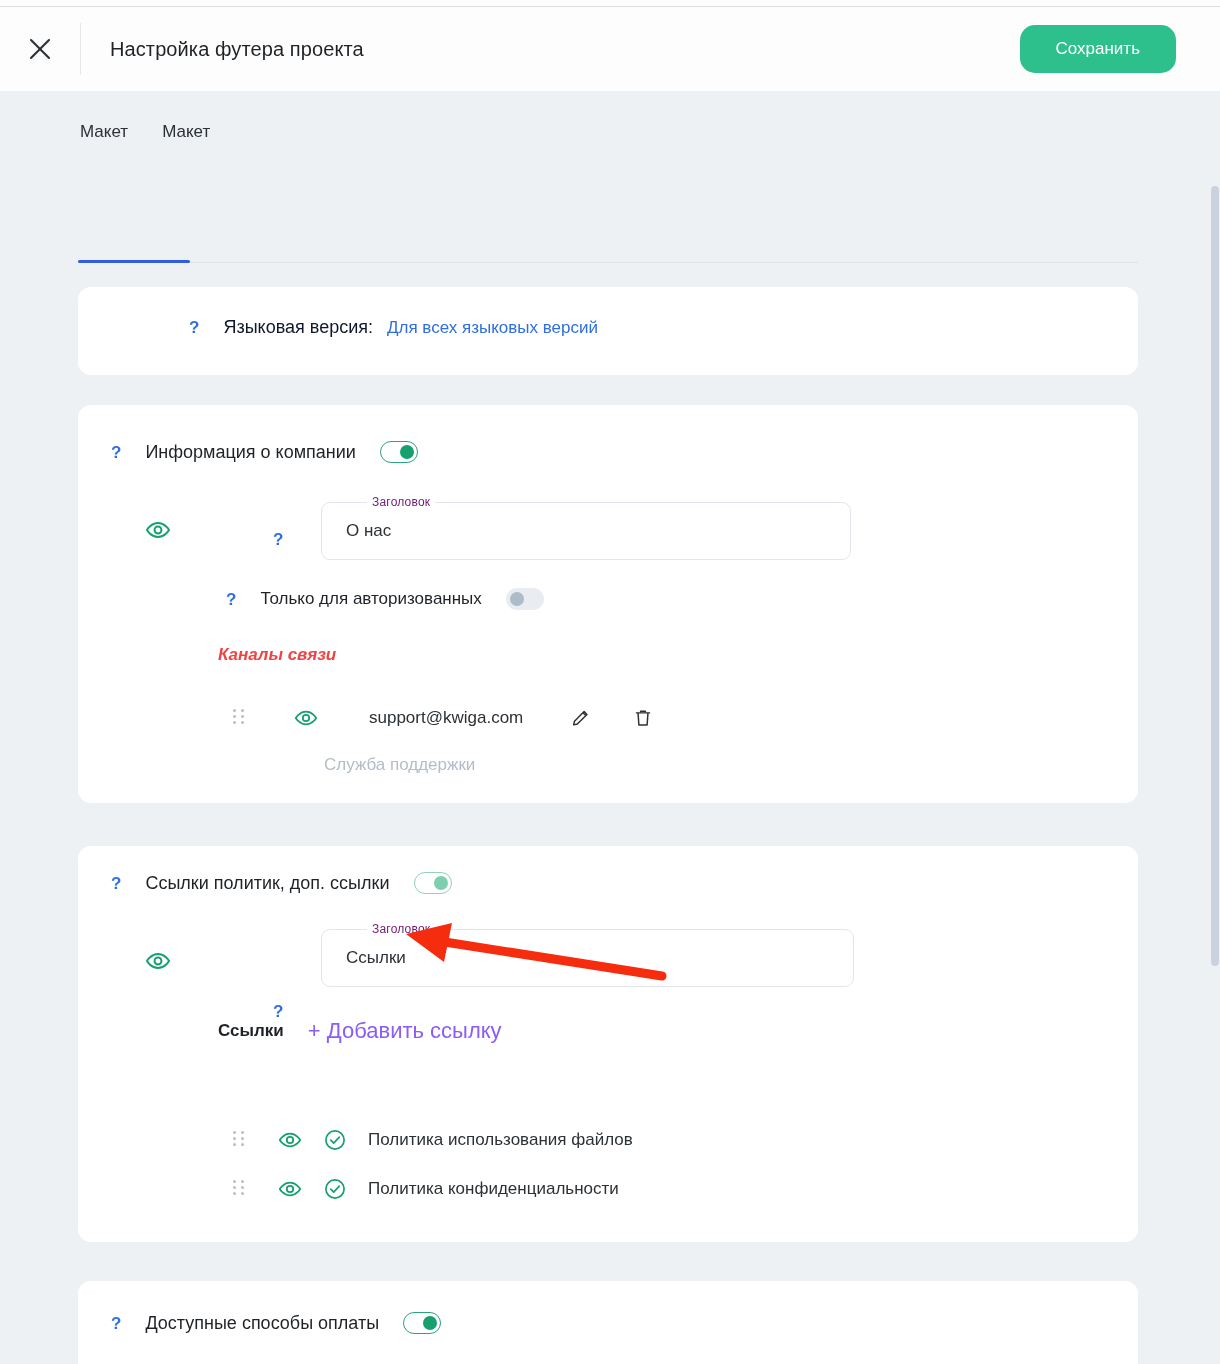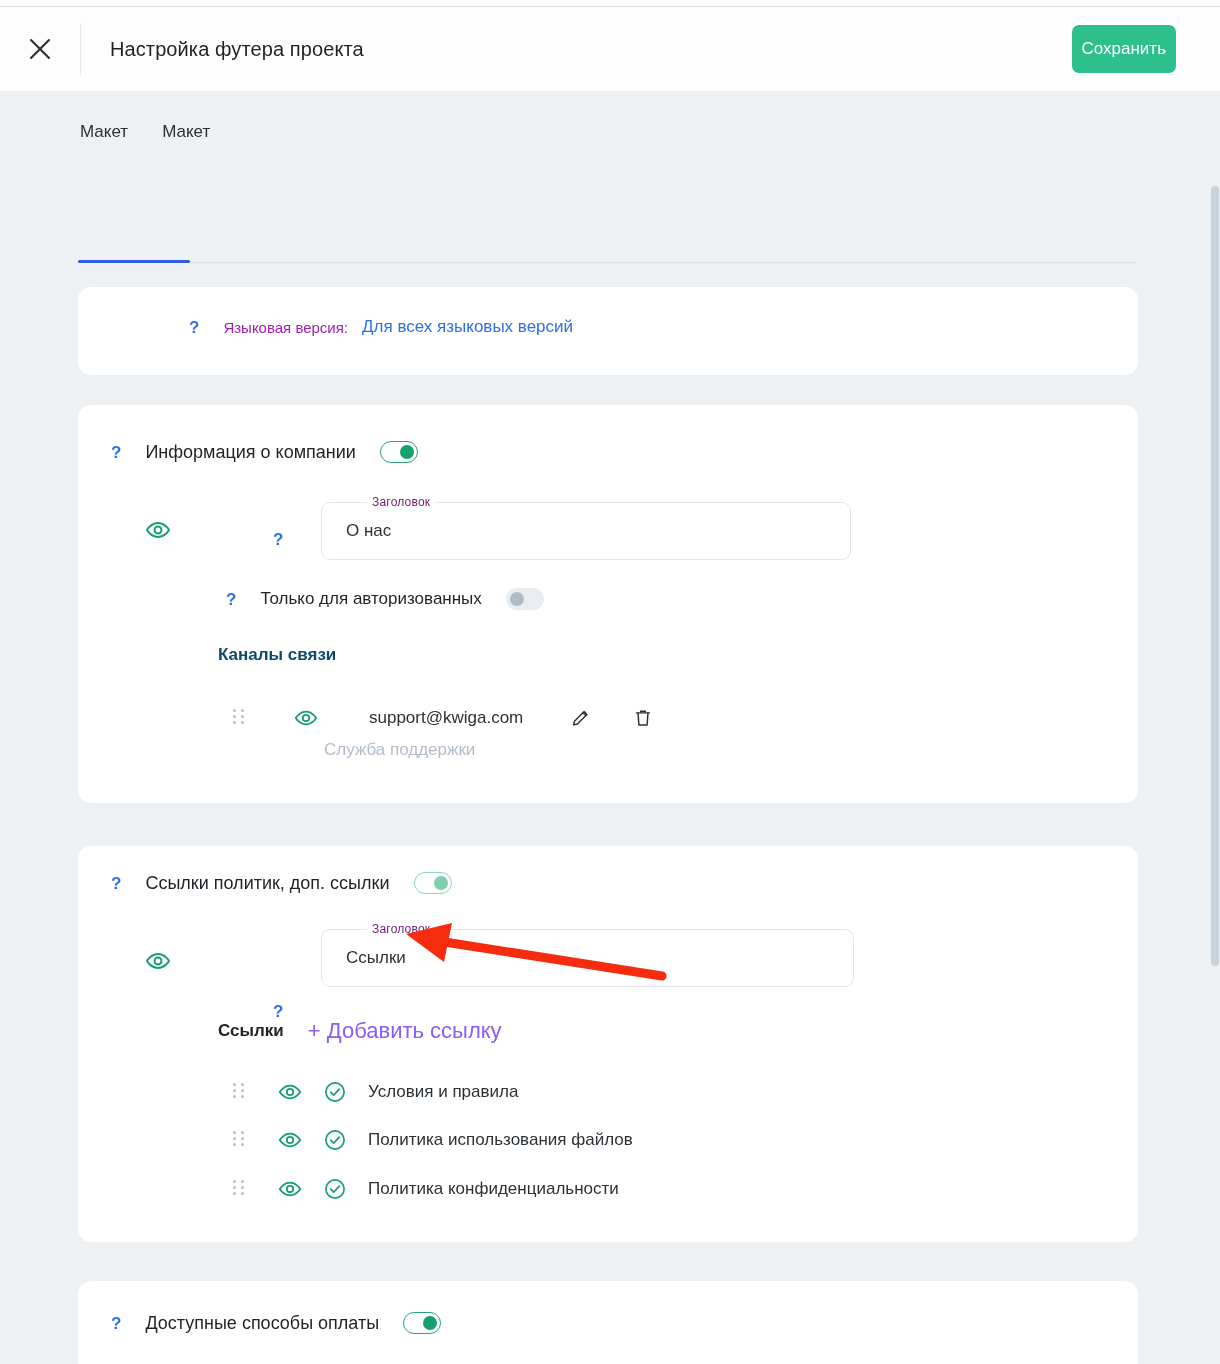--- a/index.html
+++ b/index.html
@@ -61,23 +61,23 @@
     padding-left: 29px;
     letter-spacing: 0.1px;
     white-space: nowrap;
   }
 
   .header-spacer { flex: 1; }
 
   .save-btn {
     margin-right: 44px;
     height: 48px;
-    padding: 0 10px;
+    padding: 0 36px;
     border: none;
-    border-radius: 7px;
+    border-radius: 15px;
     background: #2ec08c;
     color: #ffffff;
     font-family: "Liberation Sans", sans-serif;
     font-size: 17px;
     cursor: pointer;
     white-space: nowrap;
   }
 
   
   .content {
@@ -167,21 +167,21 @@
 
   
   .lang-row {
     position: absolute;
     left: 111px;
     top: 30px;
     display: flex;
     align-items: center;
     gap: 24px;
   }
-  .lang-label { font-size: 15px; color: #a21caf; white-space: nowrap; }
+  .lang-label { font-size: 18px; color: #0f172a; white-space: nowrap; }
   .lang-value {
     font-size: 17px;
     color: #2f6fe0;
     cursor: pointer;
     margin-left: -10px;
     white-space: nowrap;
   }
 
   
   .toggle {
@@ -239,22 +239,23 @@
     left: 24px;
     top: 50%;
     transform: translateY(-50%);
     font-size: 17px;
     color: #2c3136;
   }
 
   .sub-label {
     position: absolute;
     font-size: 17px;
-    color: #0c4a6e;
-    white-space: nowrap;
+    color: #ef4444;
+    white-space: nowrap;
+    font-style: italic;
   }
 
   
   .list-row {
     position: absolute;
     display: flex;
     align-items: center;
   }
   .list-row .item-text {
     font-size: 17px;
@@ -418,21 +419,21 @@
 
       <div class="icon-btn" style="margin-left:24px;">
         <svg width="22" height="22" viewBox="0 0 24 24">
           <path d="M4.8 6.4h14.4" stroke="#2c3136" stroke-width="1.6" stroke-linecap="round"></path>
           <path d="M9.4 6.1V4.6h5.2v1.5" fill="none" stroke="#2c3136" stroke-width="1.6" stroke-linejoin="round"></path>
           <path d="M6.6 6.4 7.5 19.6h9L17.4 6.4" fill="none" stroke="#2c3136" stroke-width="1.6" stroke-linejoin="round"></path>
         </svg>
       </div>
     </div>
 
-    <div class="channel-sub" style="left:246px; top:335px;text-align:center;">Служба поддержки</div>
+    <div class="channel-sub" style="left:246px; top:350px;text-align:center;">Служба поддержки</div>
   </div>
 
   <div class="card" id="card-links">
 
     <div class="section-head" style="left:33px; top:26px;">
       <span class="qmark">?</span>
       <span class="section-title">Ссылки политик, доп. ссылки</span>
       <div class="toggle light">
         <span class="knob"></span>
       </div>
@@ -449,43 +450,20 @@
     <div class="field" style="left:243px; top:83px; width:533px;">
       <span class="field-label">Заголовок</span>
       <span class="field-value">Ссылки</span>
     </div>
 
     <div class="row" style="position:absolute; left:140px; top:172px; gap:24px;">
       <span class="section-title" style="font-size:17px; font-weight:bold;">Ссылки</span>
       <span class="add-link">+ Добавить ссылку</span>
     </div>
 
-    <div class="list-row" style="left:155px; top:234px;">
-      <div class="drag-handle">
-        <i></i>
-          <i></i>
-          <i></i>
-          <i></i>
-          <i></i>
-          <i></i>
-      </div>
-      <div class="icon-btn" style="margin-left:31px;">
-        <svg width="24" height="24" viewBox="0 0 24 24">
-          <path d="M1.8 12S5.4 5.6 12 5.6 22.2 12 22.2 12 18.6 18.4 12 18.4 1.8 12 1.8 12Z" fill="none" stroke="#17a06e" stroke-width="1.8" stroke-linejoin="round"></path>
-          <circle cx="12" cy="12" r="3.2" fill="none" stroke="#17a06e" stroke-width="1.8"></circle>
-        </svg>
-      </div>
-      <div class="icon-btn" style="margin-left:21px;">
-        <svg width="24" height="24" viewBox="0 0 24 24">
-          <circle cx="12" cy="12" r="9.1" fill="none" stroke="#17a06e" stroke-width="1.7"></circle>
-          <path d="M7.8 12.2l2.9 2.9 5.6-5.9" fill="none" stroke="#17a06e" stroke-width="1.7" stroke-linecap="round" stroke-linejoin="round"></path>
-        </svg>
-      </div>
-      <span class="item-text" style="margin-left:21px;">Условия и правила</span>
-    </div>
 
     <div class="list-row" style="left:155px; top:282px;">
       <div class="drag-handle">
         <i></i>
           <i></i>
           <i></i>
           <i></i>
           <i></i>
           <i></i>
       </div>

